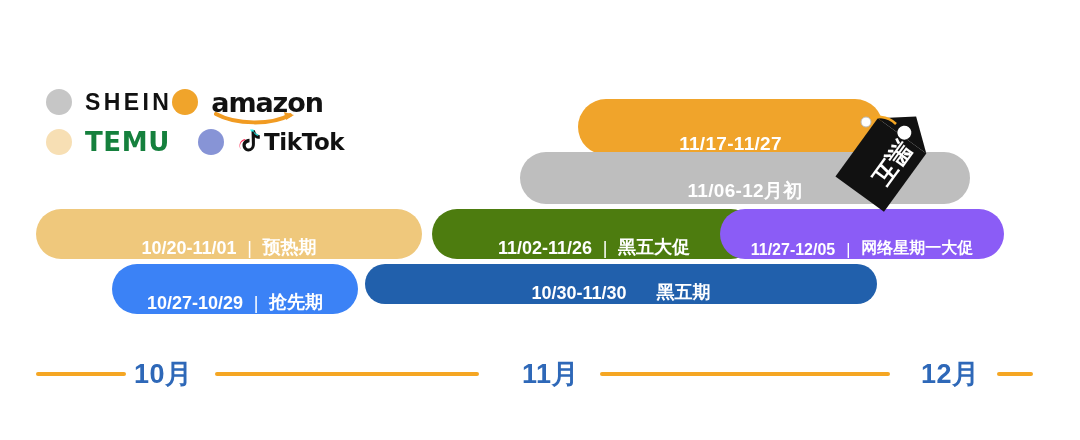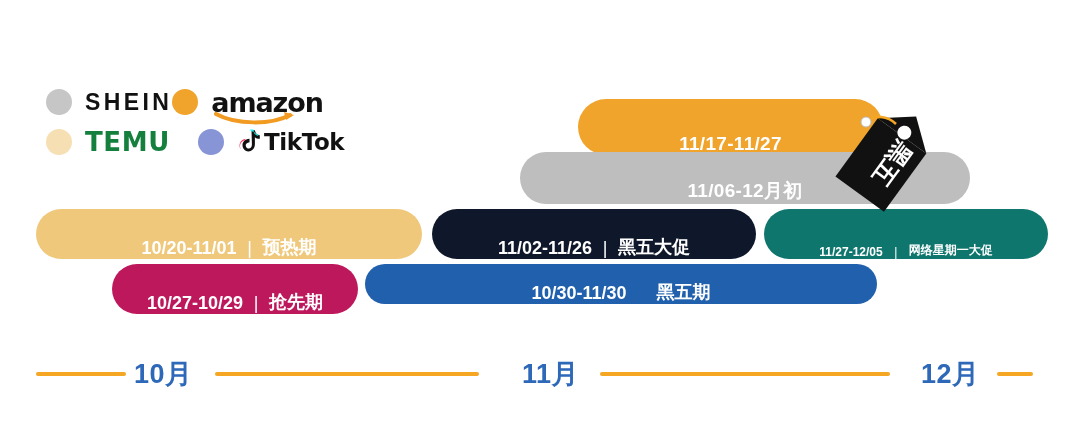--- a/index.html
+++ b/index.html
@@ -64,29 +64,29 @@
   }
   .bar-shein{
     left:520px;top:152px;width:450px;height:52px;background:#BEBEBE;
     font-size:19px;letter-spacing:0.3px;
   }
   .bar-temu1{
     left:36px;top:209px;width:386px;height:50px;background:#EFC87C;
     font-size:18px;
   }
   .bar-temu2{
-    left:432px;top:209px;width:324px;height:50px;background:#0f172a;
+    left:432px;top:209px;width:324px;height:50px;background:#4d7c0f;
     font-size:18px;
   }
   .bar-temu3{
-    left:764px;top:209px;width:284px;height:50px;background:#0f766e;
-    font-size:12px;
+    left:720px;top:209px;width:284px;height:50px;background:#8b5cf6;
+    font-size:16px;
   }
   .bar-tiktok1{
-    left:112px;top:264px;width:246px;height:50px;background:#be185d;
+    left:112px;top:264px;width:246px;height:50px;background:#3b82f6;
     font-size:18px;
   }
   .bar-tiktok2{
     left:365px;top:264px;width:512px;height:40px;background:#2160AC;
     font-size:18px;
   }
 
   
   .tag{position:absolute;left:862px;top:112px;width:76px;height:96px;}
   .tag svg{display:block;overflow:visible;}

